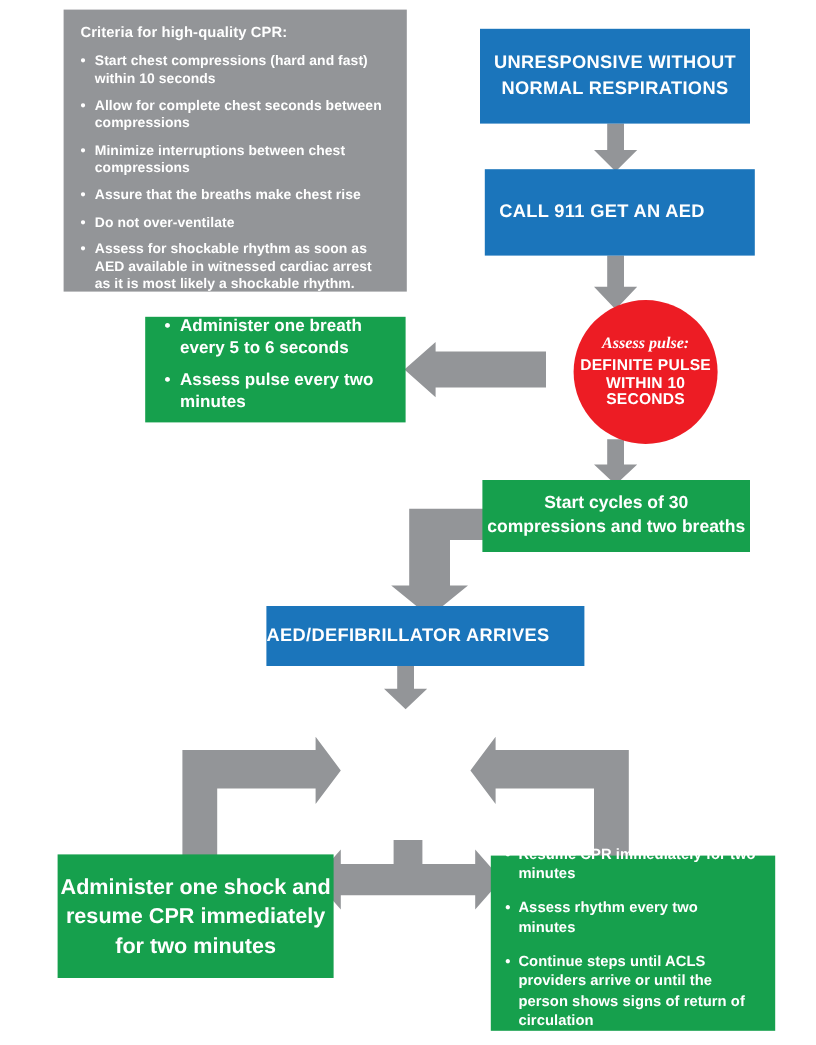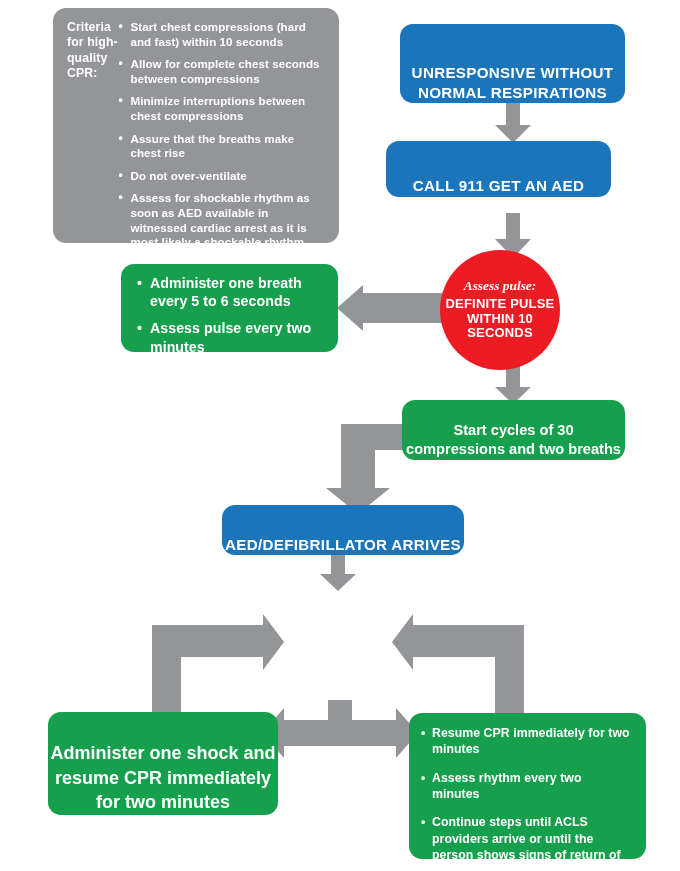--- a/index.html
+++ b/index.html
@@ -17,25 +17,24 @@
     height: 871px;
     background: #ffffff;
     overflow: hidden;
   }
   .node {
     position: absolute;
     box-sizing: border-box;
     color: #ffffff;
     font-weight: bold;
     display: flex;
-    flex-direction: row;
-    justify-content: center;
-    border-radius: 13px;
-  }
-  .node.center { align-items: flex-end; text-align: center; }
+    flex-direction: column;
+    justify-content: center;
+  }
+  .node.center { align-items: flex-start; text-align: center; }
 
   
   #criteria-panel {
     left: 53px; top: 8px; width: 286px; height: 235px;
     background: #939598;
     padding: 12px 14px 10px 14px;
     justify-content: flex-start;
   }
   #criteria-panel .crit-title {
     font-size: 12.3px;
@@ -67,25 +66,25 @@
   
   .blue { background: #1b75bb; }
   .green { background: #16a04d; }
   .gray { background: #939598; }
 
   #box-unresponsive {
     left: 400px; top: 24px; width: 225px; height: 79px;
     font-size: 15.2px; line-height: 1.32; letter-spacing: 0.3px;
   }
   #box-call911 {
-    left: 386px; top: 141px; width: 225px; height: 56px;
-    font-size: 15.2px; line-height: 1.35; letter-spacing: 0.3px;
+    left: 404px; top: 141px; width: 225px; height: 72px;
+    font-size: 15.2px; line-height: 1.35; letter-spacing: 0.3px; padding-left: 12px;
   }
   #box-aed-arrives {
-    left: 222px; top: 505px; width: 242px; height: 50px;
+    left: 222px; top: 505px; width: 265px; height: 50px;
     font-size: 15.2px; line-height: 1.3; letter-spacing: 0.3px;
   }
 
   
   #box-definite-pulse-actions {
     left: 121px; top: 264px; width: 217px; height: 88px;
     padding: 10px 14px 10px 16px;
     justify-content: center;
   }
   #box-start-cycles {
@@ -132,21 +131,21 @@
     background: #ed1c24;
     color: #ffffff;
     display: flex;
     flex-direction: column;
     align-items: center;
     justify-content: center;
     text-align: center;
     font-weight: bold;
   }
   #circle-assess-pulse {
-    left: 440px; top: 250px; width: 120px; height: 120px;
+    left: 478px; top: 250px; width: 120px; height: 120px;
   }
   #circle-assess-pulse .pulse-lead {
     font-style: italic;
     font-size: 13.4px;
     line-height: 1.1;
     margin-bottom: 3px;
     font-family: "Liberation Serif", "DejaVu Serif", serif;
     font-weight: bold;
   }
   #circle-assess-pulse .pulse-main {

